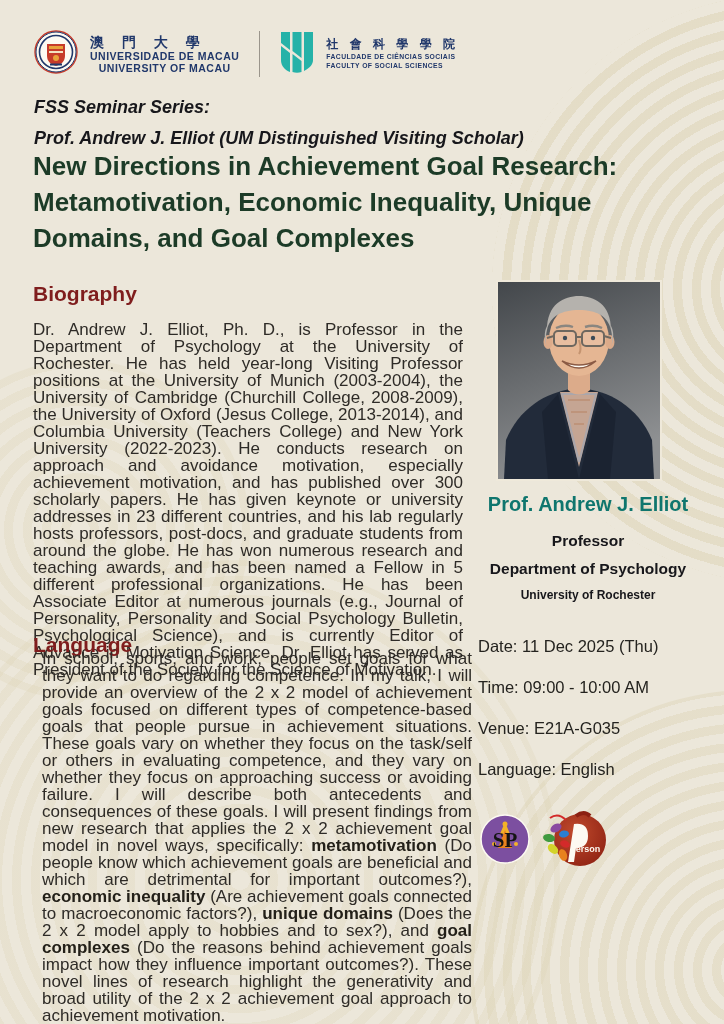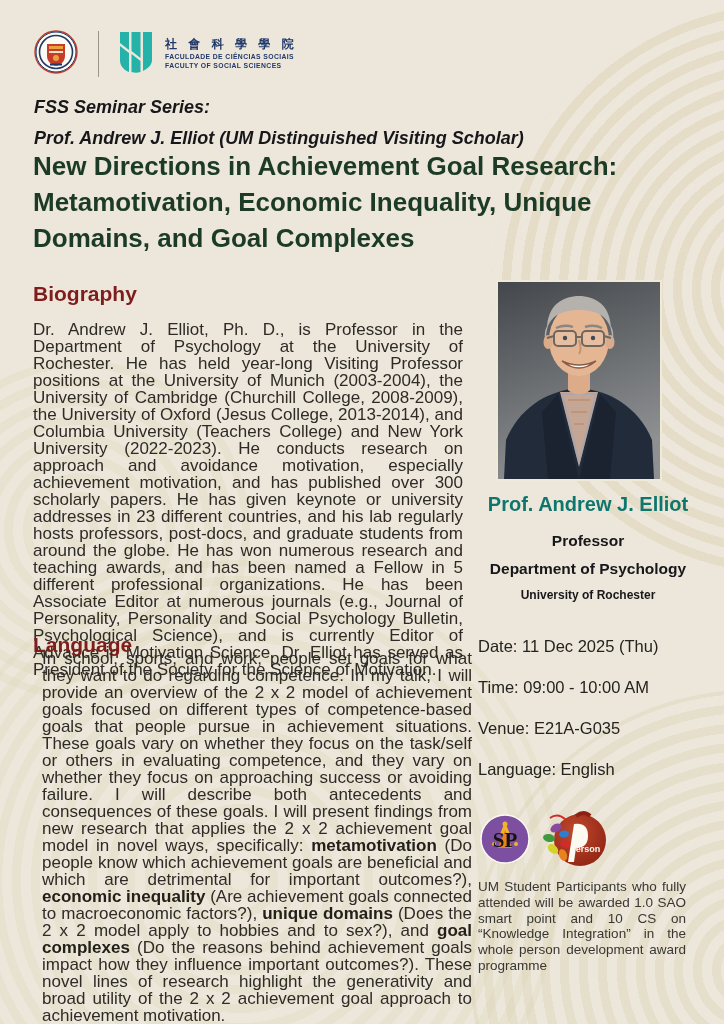--- a/index.html
+++ b/index.html
@@ -72,20 +72,25 @@
         <circle cx="22" cy="22" r="21" fill="#fdfaf2" stroke="#c63b2a" stroke-width="1.4"></circle>
         <circle cx="22" cy="22" r="16.5" fill="none" stroke="#21386b" stroke-width="1.6"></circle>
         <circle cx="22" cy="22" r="20" fill="none" stroke="#21386b" stroke-width="1"></circle>
         <path d="M13,14 h18 v12 c0,6 -5,9 -9,10 c-4,-1 -9,-4 -9,-10 Z" fill="#c63b2a"></path>
         <rect x="15" y="16" width="14" height="3" fill="#e9a23b"></rect>
         <rect x="15" y="21" width="14" height="2" fill="#f3e2c2"></rect>
         <circle cx="22" cy="28" r="3" fill="#e9a23b"></circle>
         <rect x="16" y="33.5" width="12" height="2" fill="#21386b"></rect>
       </svg>
     </span>
+    <div class="um-text">
+      <div class="um-cn">澳 門 大 學</div>
+      <div class="um-en1">UNIVERSIDADE DE MACAU</div>
+      <div class="um-en2">UNIVERSITY OF MACAU</div>
+    </div>
     <div class="divider"></div>
     <span>
       <svg width="34" height="42" viewBox="0 0 34 42">
         <path d="M1,1 h9 v18 l-9,-7 Z" fill="#25b2a8"></path>
         <path d="M1,15 l9,7 v19 c-5,-2 -9,-6 -9,-12 Z" fill="#25b2a8"></path>
         <path d="M12.5,1 h9 v26 l-9,-7 Z" fill="#25b2a8"></path>
         <path d="M12.5,23 l9,7 v11 c-3,1 -6,1 -9,0 Z" fill="#25b2a8"></path>
         <path d="M24,1 h9 v28 c0,4 -3,8 -9,11 Z" fill="#25b2a8"></path>
       </svg>
     </span>
@@ -197,15 +202,14 @@
         <ellipse cx="17" cy="39" rx="6" ry="4" fill="#d3d32a" transform="rotate(40 17 39)"></ellipse>
         <ellipse cx="27" cy="45" rx="6" ry="4" fill="#e8821e" transform="rotate(70 27 45)"></ellipse>
         <ellipse cx="28" cy="24" rx="5" ry="3.5" fill="#2a7fd3" transform="rotate(-10 28 24)"></ellipse>
         <ellipse cx="29" cy="34" rx="5" ry="3.5" fill="#d32a2a" transform="rotate(20 29 34)"></ellipse>
         <path d="M14,8 q8,-6 16,2" stroke="#d32a2a" stroke-width="2" fill="none"></path>
         <text x="52" y="42" text-anchor="middle" font-family="Liberation Sans,sans-serif" font-size="9" font-weight="bold" fill="#fdfaf2">erson</text>
       </svg>
     </span>
   </div>
 
-  <div class="award">UM Student Participants who fully attended will be awarded 1.0 SAO smart point and 10 CS on “Knowledge Integration” in the whole person development award programme</div>
 
 </div>
 
 </body></html>

